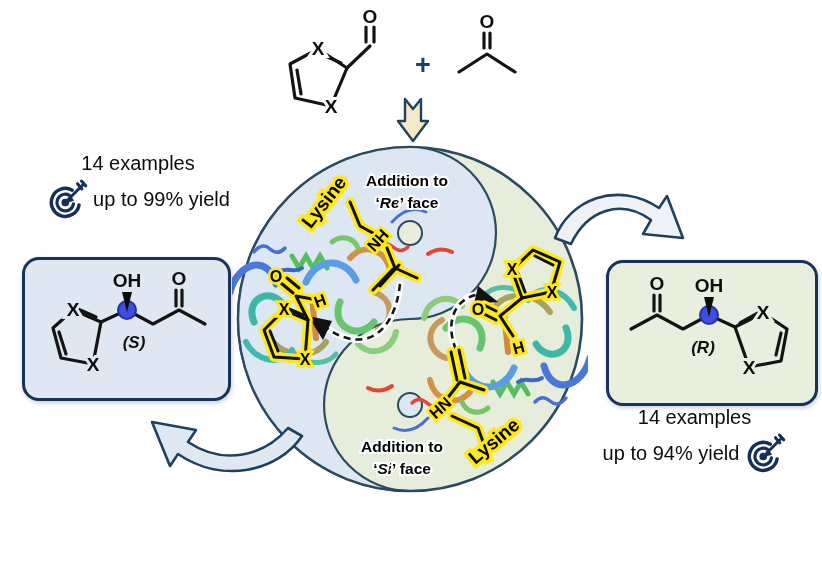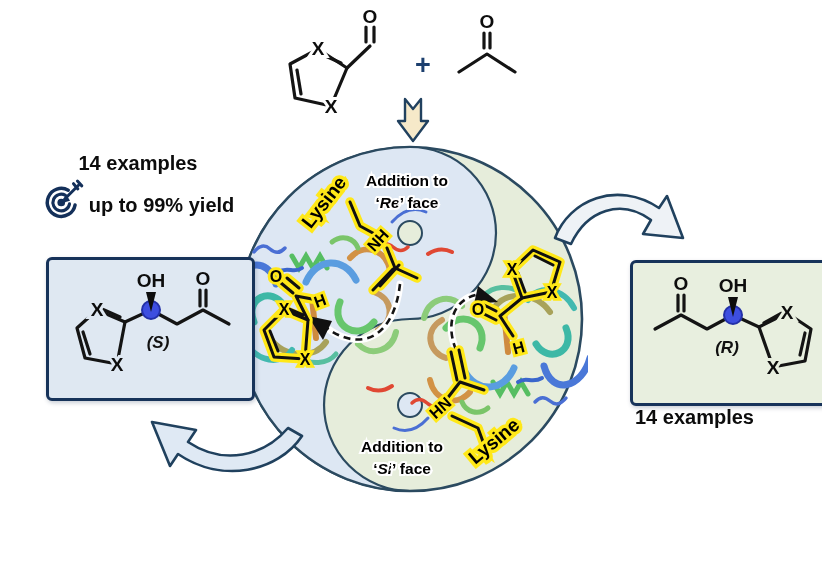--- a/index.html
+++ b/index.html
@@ -1,26 +1,26 @@
 <!DOCTYPE html>
 <html><head>
 <meta charset="utf-8">
 <style>
   html,body{margin:0;padding:0;background:#fff;}
   .canvas{position:relative;width:822px;height:570px;background:#ffffff;
           font-family:"Liberation Sans",sans-serif;overflow:hidden;}
   .abs{position:absolute;}
   
-  .stats{font-size:20px;font-weight:bold;color:#0c0c0c;text-align:center;line-height:1.5;}
+  .stats{font-size:20px;font-weight:normal;color:#0c0c0c;text-align:center;line-height:1.5;}
   .stat-line{white-space:nowrap;}
-  .with-icon{display:flex;align-items:flex-end;justify-content:center;gap:5px;}
+  .with-icon{display:flex;align-items:center;justify-content:center;gap:5px;}
   .badge{width:42px;height:42px;flex:0 0 auto;}
   
-  .box{position:absolute;border:3.5px solid #17335a;border-radius:6px;
-       box-shadow:1px 2px 4px rgba(40,60,90,.25);margin-left:24px;}
+  .box{position:absolute;border:3.5px solid #17335a;border-radius:17px;
+       box-shadow:1px 2px 4px rgba(40,60,90,.25);}
   .box.blue{background:#dfe8f2;}
   .box.green{background:#e8efdf;}
   
   .bond{stroke:#141414;stroke-width:3.2;fill:none;stroke-linecap:round;stroke-linejoin:round;}
   .atomW{font:bold 19px "Liberation Sans",sans-serif;fill:#0d0d0d;text-anchor:middle;
          paint-order:stroke;stroke:#ffffff;stroke-width:6;}
   .atomB{font:bold 19px "Liberation Sans",sans-serif;fill:#0d0d0d;text-anchor:middle;
          paint-order:stroke;stroke:#dfe8f2;stroke-width:6;}
   .atomG{font:bold 19px "Liberation Sans",sans-serif;fill:#0d0d0d;text-anchor:middle;
          paint-order:stroke;stroke:#e8efdf;stroke-width:6;}
@@ -213,15 +213,21 @@
       <text class="atomG" x="46" y="25">O</text>
       <text class="atomG" x="98" y="27">OH</text>
       <text class="atomG" x="152" y="54">X</text>
       <text class="atomG" x="138" y="109">X</text>
       <text class="cfg" x="92" y="88">(R)</text>
     </svg>
   </div>
 
   <div class="abs stats" style="left:572px;top:402px;width:245px">
     <div class="stat-line"><span>14 examples</span></div>
+    <div class="stat-line with-icon">
+      <span>up to 94% yield</span>
+      <svg class="badge" viewBox="-2 -4 48 48">
+          <use href="#targetIcon"></use>
+        </svg>
+    </div>
   </div>
 
 </div>
 
 </body></html>

